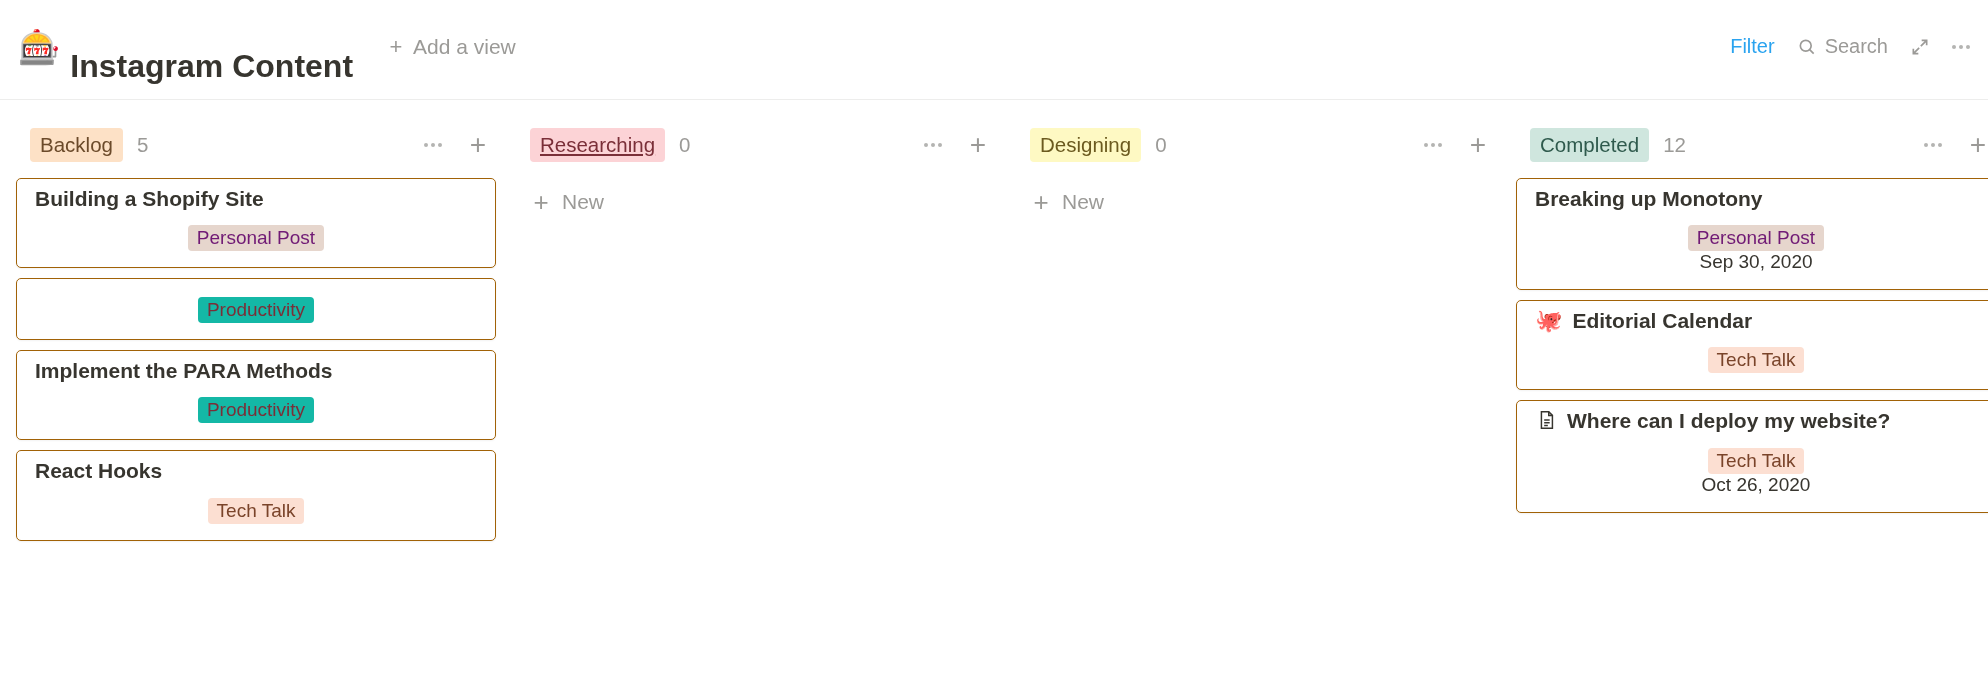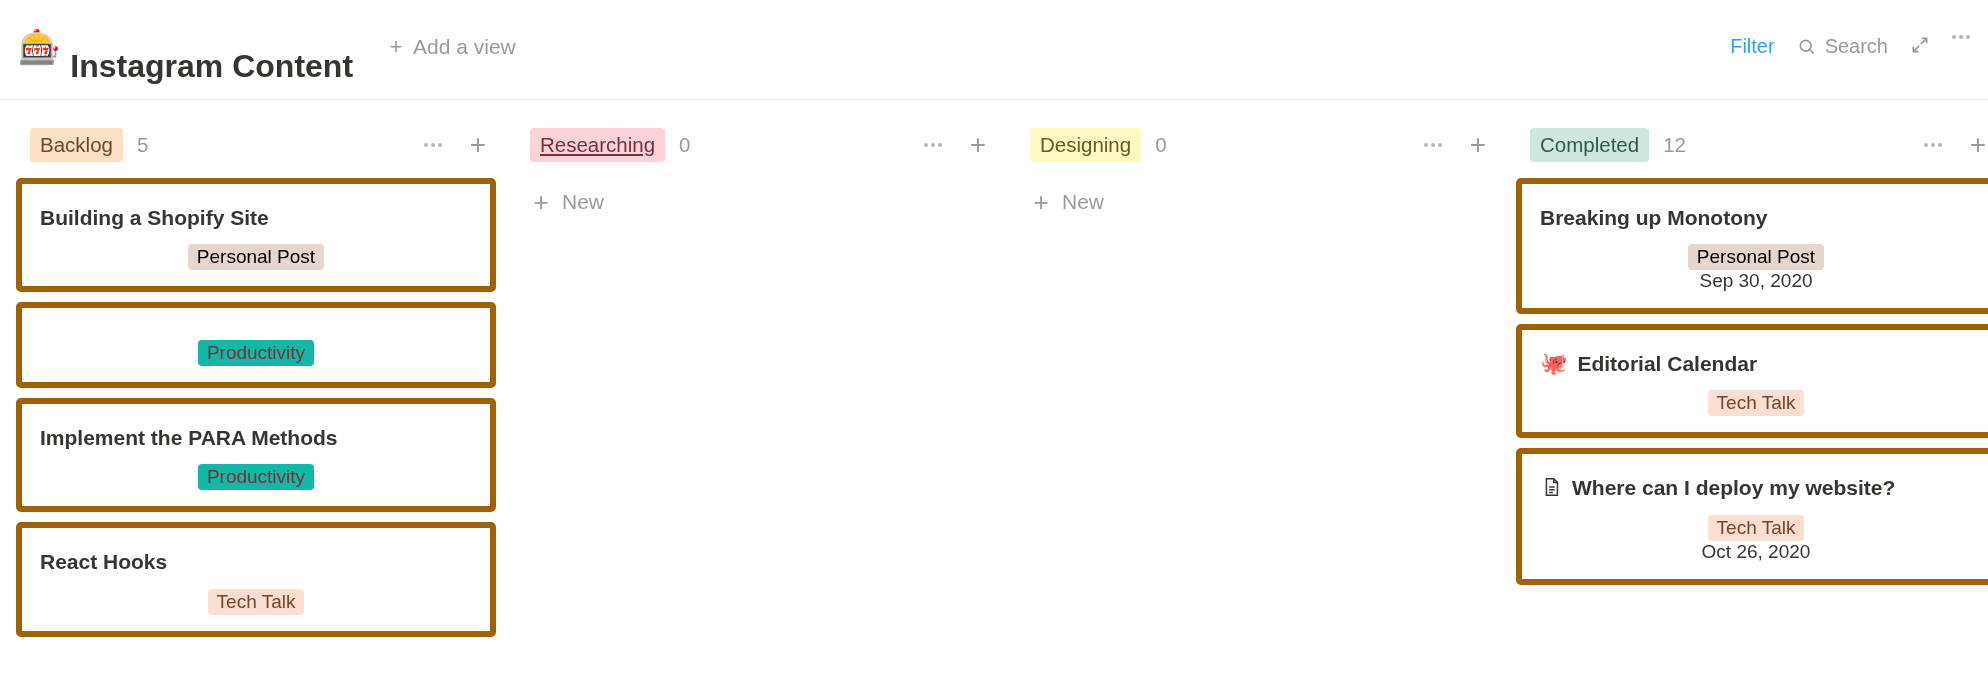--- a/index.html
+++ b/index.html
@@ -34,21 +34,21 @@
   .plus-sm {
     display: inline-flex;
     width: 18px; height: 18px;
     align-items: center; justify-content: center;
     font-size: 22px; line-height: 1;
     color: #9b9a97;
   }
   .spacer { flex: 1; }
   .top-actions {
     display: flex;
-    align-items: flex-start;
+    align-items: center;
     gap: 22px;
     color: #9b9a97;
     font-size: 20px;
   }
   .filter-link { color: #2aa3ef; cursor: pointer; }
   .search-btn { display: flex; align-items: center; gap: 8px; cursor: pointer; }
   .icon-svg { width: 20px; height: 20px; fill: none; stroke: #9b9a97; stroke-width: 2; }
   .expand-btn, .more-btn { cursor: pointer; display: flex; align-items: center; }
   .dots { display: flex; gap: 3px; }
   .dot { width: 4px; height: 4px; border-radius: 50%; background: #b4b4b2; }
@@ -77,30 +77,30 @@
   }
   .col-count { color: #9b9a97; font-size: 20.5px; }
   .col-header .spacer { flex: 1; }
   .col-menu, .col-add { cursor: pointer; display: flex; align-items: center; }
   .col-add .plus-big { font-size: 28px; line-height: 1; color: #9b9a97; }
 
   .tag-orange   { background: #fde1c6; color: #6b4a2a; }
   .tag-pink     { background: #fcd3d6; color: #7a2f38; text-decoration: underline; }
   .tag-yellow   { background: #fef9c3; color: #6b5a1f; }
   .tag-green    { background: #cfe6de; color: #2f5a4d; }
-  .tag-brown    { background: #e6d6cd; color: #000000; }
+  .tag-brown    { background: #e6d6cd; color: #701a75; }
   .tag-pink-lt  { background: #14b8a6; color: #7a2f38; }
   .tag-orange-lt{ background: #fcdfd2; color: #7a442a; }
 
   .card {
     background: #fff;
-    border: 6px solid #a16207;
+    border: 1px solid #a16207;
     border-radius: 5px;
     box-shadow: 0 1px 2px rgba(15,15,15,0.05);
-    padding: 20px 18px 16px 18px;
+    padding: 6px 18px 16px 18px;
     margin: 0 0 10px 0;
     cursor: pointer;
   }
   .card-title-row {
     display: flex;
     align-items: center;
     gap: 10px;
   }
   .card-title { font-size: 21px; font-weight: 600; line-height: 1.35; }
   .card-tag-row { margin-top: 12px; }

